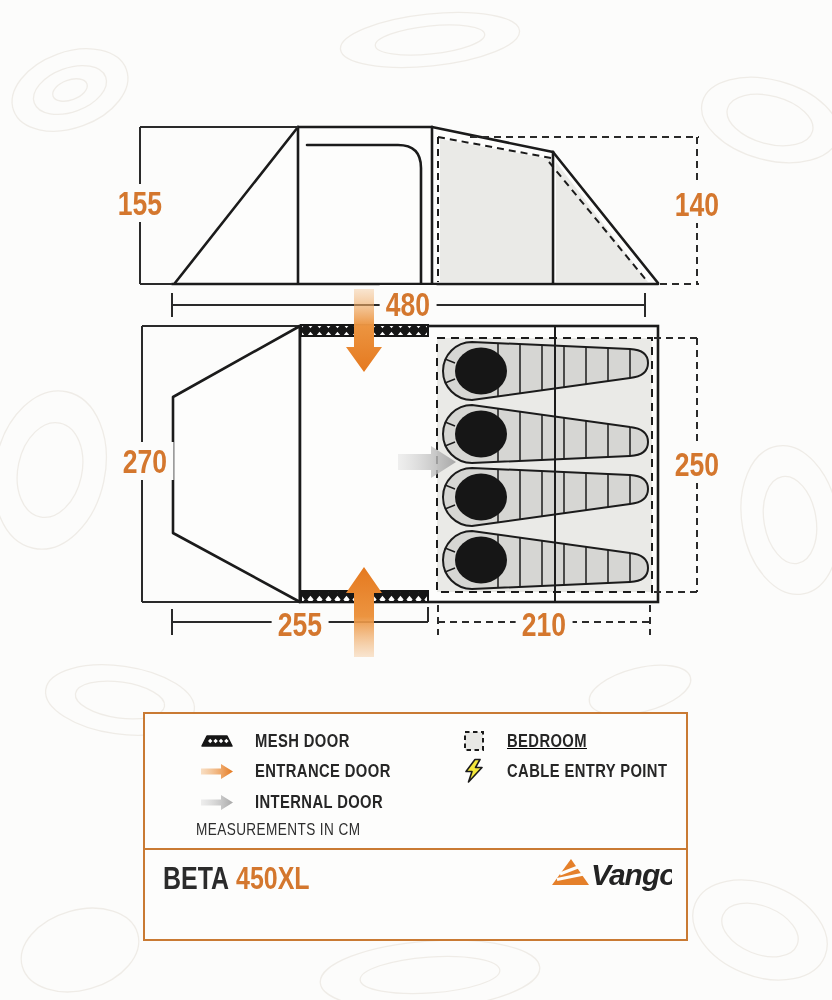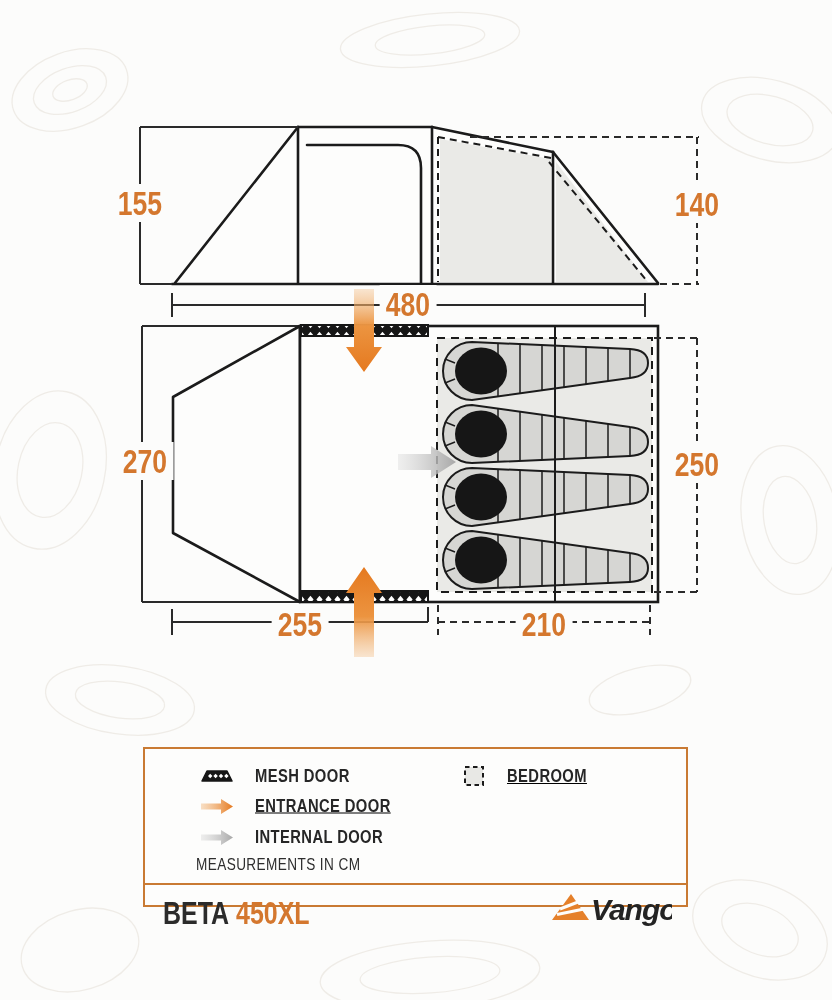--- a/index.html
+++ b/index.html
@@ -11,21 +11,21 @@
   .topo{position:absolute;left:0;top:0;z-index:0;}
   #diagram{position:absolute;left:0;top:0;z-index:2;}
   .dim-label{
     position:absolute;z-index:3;
     color:#D4772E;font-weight:bold;font-size:34px;line-height:1;
     background:#fcfcfb;padding:2px 8px;white-space:nowrap;
     transform:translate(-50%,-50%) scaleX(0.78);
     letter-spacing:0px;
   }
   .legend{
-    position:absolute;left:143px;top:747px;width:545px;height:160px;
+    position:absolute;left:143px;top:712px;width:545px;height:229px;
     border:2.5px solid #C97A33;background:#fdfdfc;box-sizing:border-box;z-index:3;
   }
   .legend-item{position:absolute;display:flex;align-items:center;}
   .icon-cell{width:44px;display:flex;justify-content:center;align-items:center;flex:0 0 44px;}
   .icon-cell-sm{width:34px;display:flex;justify-content:center;align-items:center;flex:0 0 34px;}
   .legend-label{
     font-size:18px;font-weight:bold;color:#262626;white-space:nowrap;
     transform:scaleX(0.82);transform-origin:left center;letter-spacing:0.5px;
     margin-left:16px;
   }
@@ -222,21 +222,21 @@
           <path d="M10 7.5 L12.2 5.3 L14.4 7.5 L12.2 9.7 Z"></path>
           <path d="M15.4 7.5 L17.6 5.3 L19.8 7.5 L17.6 9.7 Z"></path>
           <path d="M20.8 7.5 L23 5.3 L25.2 7.5 L23 9.7 Z"></path>
           <path d="M26.2 7.5 L28.4 5.3 L30.6 7.5 L28.4 9.7 Z"></path>
         </g>
       </svg>
     </span>
     <span class="legend-label">MESH DOOR</span>
   </div>
 
-  <div class="legend-item" style="left:50px;top:57px;transform:translateY(-50%);text-decoration:underline;">
+  <div class="legend-item" style="left:50px;top:57px;transform:translateY(-50%);">
     <span class="icon-cell">
       <svg width="36" height="18" viewBox="0 0 36 18">
         <defs>
           <linearGradient id="legOr" x1="0" y1="0" x2="1" y2="0">
             <stop offset="0" stop-color="#F2B97E" stop-opacity="0.45"></stop>
             <stop offset="1" stop-color="#E5791F"></stop>
           </linearGradient>
         </defs>
         <path d="M2 6 L22 6 L22 1.5 L34 9 L22 16.5 L22 12 L2 12 Z" fill="url(#legOr)"></path>
       </svg>
@@ -263,20 +263,28 @@
 
   <div class="legend-item" style="left:312px;top:27px;transform:translateY(-50%);text-decoration:underline;">
     <span class="icon-cell-sm">
       <svg width="22" height="22" viewBox="0 0 22 22">
         <rect x="2" y="2" width="18" height="18" fill="#E8E8E5" stroke="#1b1b1b" stroke-width="2" stroke-dasharray="4.5 3.5"></rect>
       </svg>
     </span>
     <span class="legend-label">BEDROOM</span>
   </div>
 
+  <div class="legend-item" style="left:312px;top:57px;transform:translateY(-50%);">
+    <span class="icon-cell-sm">
+      <svg width="22" height="26" viewBox="0 0 22 26">
+        <path d="M12 1.5 L3 13.5 L9 13.5 L5.5 24 L19 9.5 L12.5 9.5 L17 1.5 Z" fill="#F3E73B" stroke="#1b1b1b" stroke-width="1.6" stroke-linejoin="round"></path>
+      </svg>
+    </span>
+    <span class="legend-label">CABLE ENTRY POINT</span>
+  </div>
 
   <div class="legend-bar">
     <div class="model-name"><span>BETA</span>&nbsp;<span class="model-variant">450XL</span></div>
     <div class="brand-logo">
       <svg width="124" height="40" viewBox="0 0 124 40">
         <path d="M4 31 L23 5 L41 31 Z" fill="#E5802A"></path>
         <g stroke="#fdfdfc" stroke-width="3" fill="none">
           <path d="M12 20 L30 13"></path>
           <path d="M9 25.5 L36 20"></path>
         </g>

